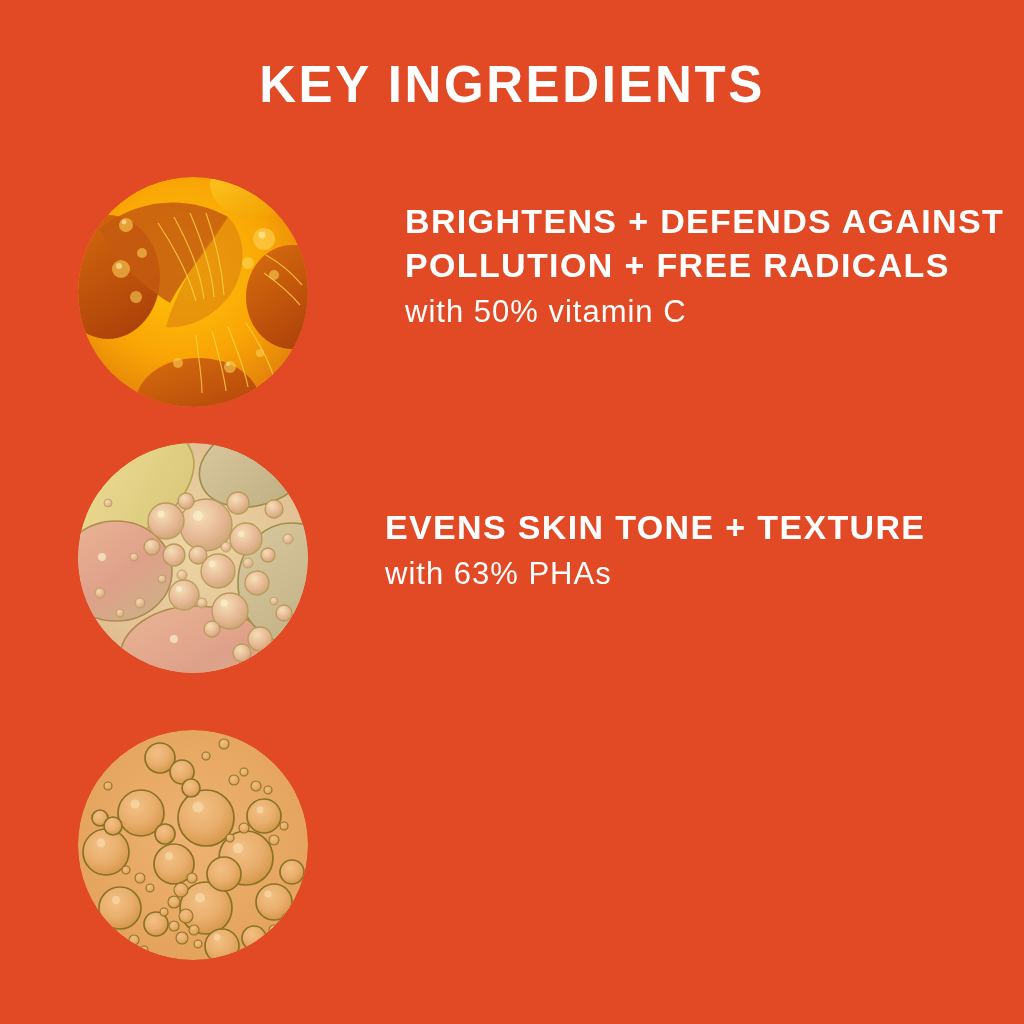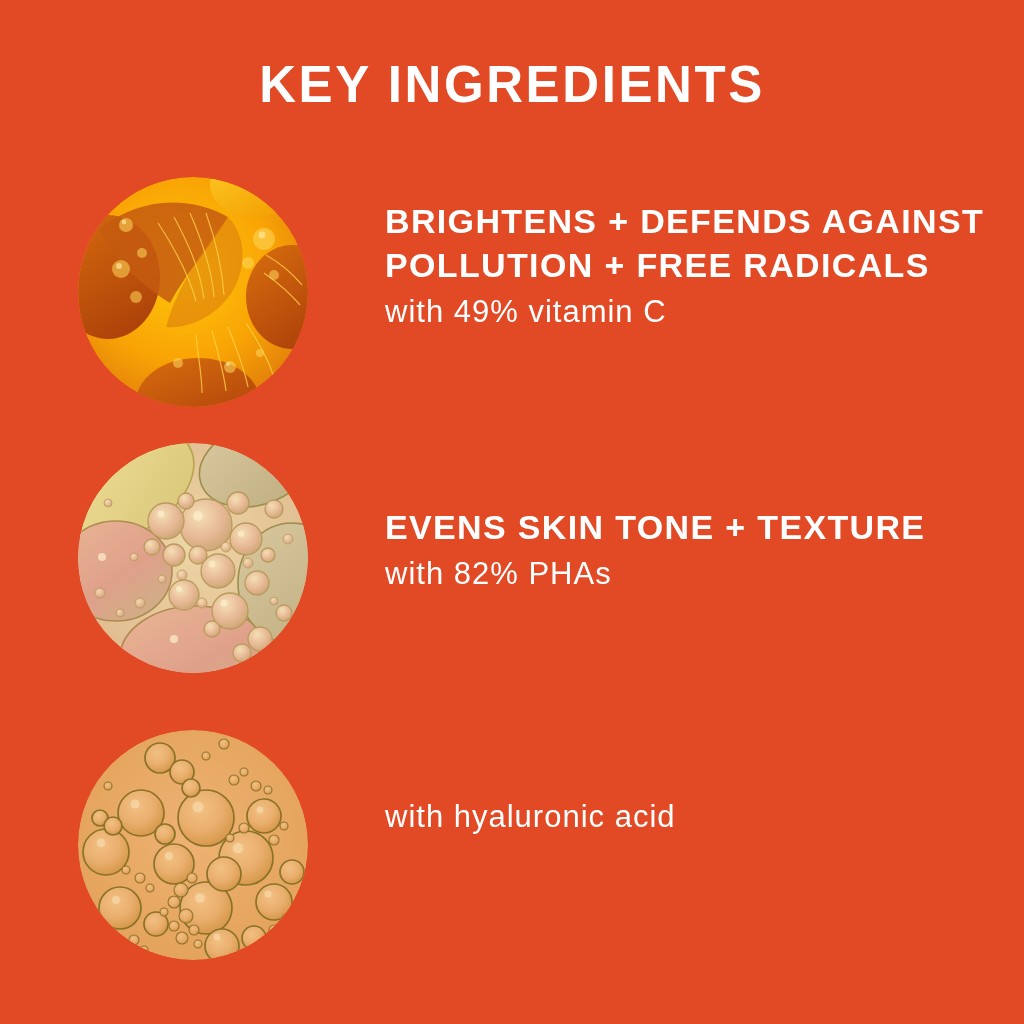--- a/index.html
+++ b/index.html
@@ -56,21 +56,21 @@
     border-radius: 50%;
     overflow: hidden;
   }
   .swatch svg { display: block; width: 230px; height: 230px; }
 
   .copy {
     position: absolute;
     left: 385px;
     width: 600px;
   }
-  .copy-1 { top: 22px; }
+  .copy-1 { top: 22px; margin-left: 20px; }
   .copy-2 { top: 54px; margin-top: 8px; }
   .copy-3 { top: 62px; }
 
   .headline {
     color: #FFFFFF;
     font-size: 34px;
     font-weight: 700;
     letter-spacing: 1.35px;
     line-height: 44px;
     margin: 0;
@@ -150,21 +150,21 @@
             <circle cx="41" cy="89" r="3"></circle>
             <circle cx="184" cy="58" r="3.4"></circle>
             <circle cx="150" cy="187" r="2"></circle>
           </g>
         </g>
       </svg>
     </div>
 
     <div class="copy copy-1">
       <p class="headline">BRIGHTENS + DEFENDS AGAINST POLLUTION + FREE RADICALS</p>
-      <p class="subline">with 49% vitamin C</p>
+      <p class="subline">with 50% vitamin C</p>
     </div>
   </div>
 
   <div class="row row-2">
     <div class="swatch">
       <svg viewBox="0 0 230 230" xmlns="http://www.w3.org/2000/svg">
         <defs>
           <radialGradient id="r2bg" cx="50%" cy="45%" r="70%">
             <stop offset="0%" stop-color="#EDD5A4"></stop>
             <stop offset="100%" stop-color="#DDB78C"></stop>
@@ -242,21 +242,21 @@
             <circle cx="163" cy="91" r="3"></circle>
             <circle cx="24" cy="114" r="4"></circle>
             <circle cx="96" cy="196" r="4"></circle>
           </g>
         </g>
       </svg>
     </div>
 
     <div class="copy copy-2">
       <p class="headline">EVENS SKIN TONE + TEXTURE</p>
-      <p class="subline">with 82% PHAs</p>
+      <p class="subline">with 63% PHAs</p>
     </div>
   </div>
 
   <div class="row row-3">
     <div class="swatch">
       <svg viewBox="0 0 230 230" xmlns="http://www.w3.org/2000/svg">
         <defs>
           <radialGradient id="r3bg" cx="50%" cy="45%" r="72%">
             <stop offset="0%" stop-color="#EFB273"></stop>
             <stop offset="100%" stop-color="#E09F55"></stop>
@@ -333,17 +333,16 @@
             <circle cx="38" cy="170" r="4"></circle>
             <circle cx="182" cy="80" r="3.4"></circle>
             <circle cx="190" cy="164" r="3.6"></circle>
             <circle cx="139" cy="207" r="3.4"></circle>
           </g>
         </g>
       </svg>
     </div>
 
     <div class="copy copy-3">
-      <p class="subline">with hyaluronic acid</p>
     </div>
   </div>
 
 </div>
 
 </body></html>

